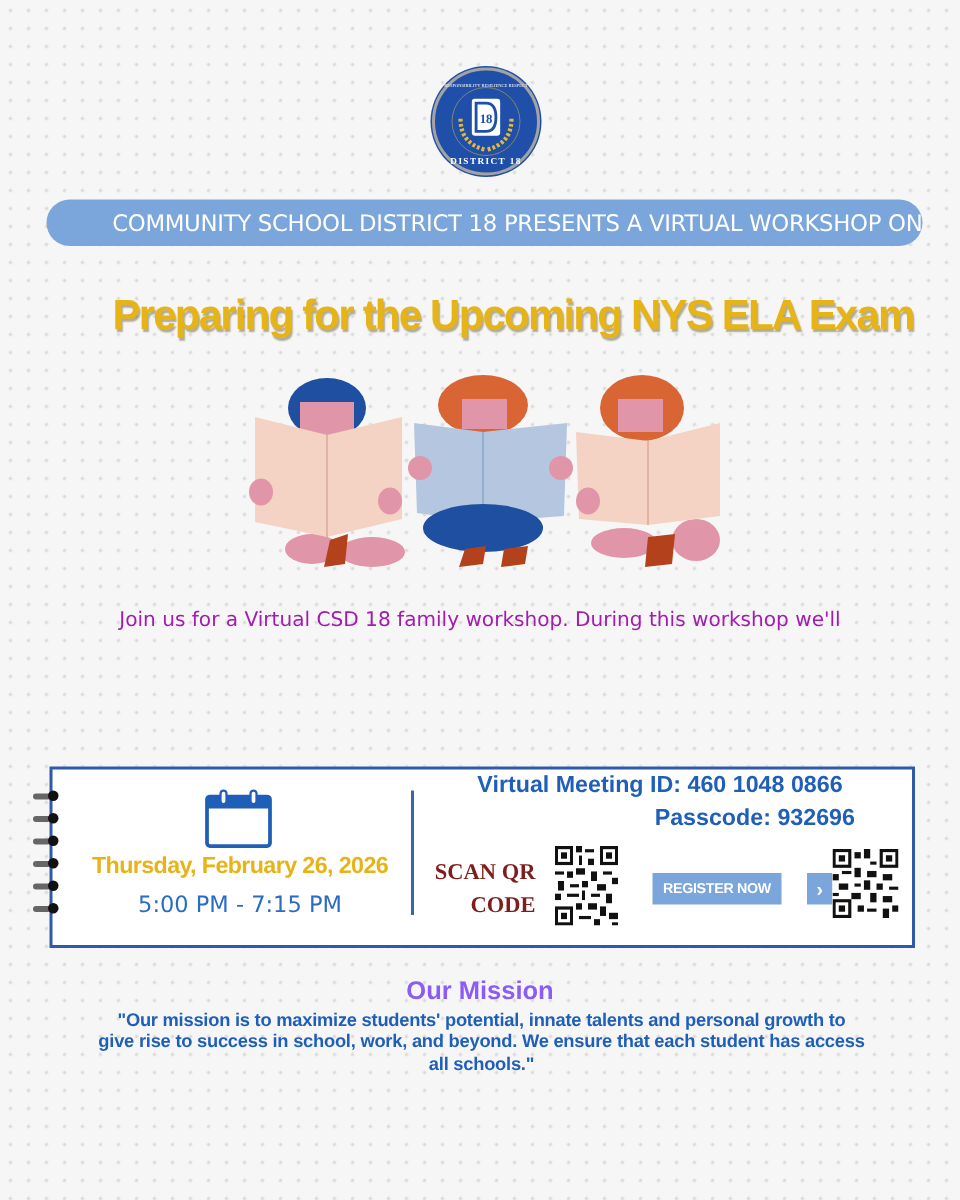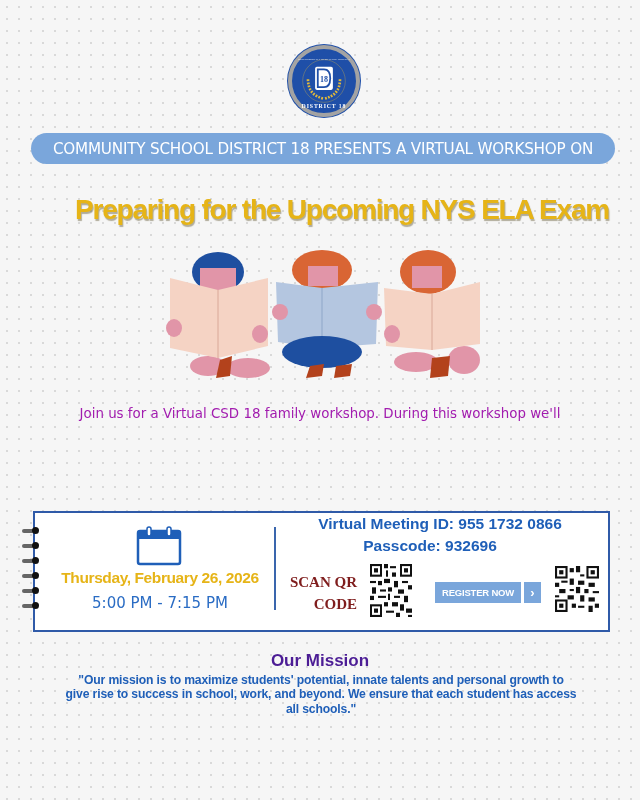--- a/index.html
+++ b/index.html
@@ -10,32 +10,32 @@
     font-family: "DejaVu Sans", sans-serif;
     background-image:
       radial-gradient(circle, #d9d9d9 0.9px, transparent 1.3px);
     background-size: 12px 12px;
     background-position: 1px 1px;
   }
   
   .logo {
     position: absolute; left: 288px; top: 45px; width: 72px; height: 72px;
     border-radius: 50%; background: #1f4fa8;
-    border: 4px solid #a3a3a3;
+    border: 2px solid #a3a3a3;
     box-shadow: 0 0 0 1px #1f4fa8;
   }
   .logo svg { width: 100%; height: 100%; display: block; }
 
   
   .banner {
     position: absolute; left: 31px; top: 133px; width: 584px; height: 31px;
     background: #7aa6db; border-radius: 16px;
     color: #ffffff; font-family: "DejaVu Sans", sans-serif;
     font-size: 15.2px; letter-spacing: -0.2px;
-    display: flex; align-items: center; justify-content: center;
+    display: flex; align-items: center; justify-content: flex-end;
     white-space: nowrap;
   }
 
   
   .title {
     position: absolute; left: 0; top: 194px; width: 640px; text-align: center;
     color: #e6b417; font-family: "Liberation Sans", sans-serif; font-weight: 700;
     font-size: 28px; letter-spacing: -1.2px;
     text-shadow: 1px 2px 1px rgba(90,80,40,0.45);
     white-space: nowrap;
@@ -74,49 +74,49 @@
     white-space: nowrap;
   }
   .divider { position: absolute; left: 274px; top: 527px; width: 2px; height: 83px; background: #3a66ad; }
 
   .meeting-id, .passcode {
     position: absolute; left: 280px; width: 320px; text-align: center;
     color: #1f5fb8; font-family: "Liberation Sans", sans-serif; font-weight: 700;
     font-size: 15.5px; white-space: nowrap;
   }
   .meeting-id { top: 515px; }
-  .passcode { top: 537px; left: 290px; width: 280px; }
+  .passcode { top: 537px; left: 290px; width: 280px; text-align: right; }
 
   .scan {
     position: absolute; left: 287px; top: 571px; width: 70px; text-align: right;
     color: #7f1d1d; font-family: Liberation Serif, serif; font-weight: 700;
     font-size: 15px; line-height: 22px;
   }
   .qr { position: absolute; background: #fff; }
   .qr svg { width: 100%; height: 100%; display: block; }
   .qr-1 { left: 370px; top: 564px; width: 42px; height: 53px; }
   .qr-2 { left: 555px; top: 566px; width: 44px; height: 46px; }
 
   .register {
-    position: absolute; left: 435px; top: 582px; height: 21px; display: flex; gap: 3px;
+    position: absolute; left: 435px; top: 582px; height: 21px; display: flex; gap: 17px;
   }
   .register .label {
     background: #7aa6db; color: #fff; font-family: "Liberation Sans", sans-serif;
     font-weight: 700; font-size: 9.5px; height: 21px; width: 86px;
     display: flex; align-items: center; justify-content: center; letter-spacing: -0.2px;
   }
   .register .arrow {
     background: #7aa6db; color: #fff; width: 17px; height: 21px;
     display: flex; align-items: center; justify-content: center;
     font-family: "Liberation Sans", sans-serif; font-weight: 700; font-size: 13px;
   }
 
   .mission-title {
     position: absolute; left: 0; top: 651px; width: 640px; text-align: center;
-    color: #4c1d95; font-family: "Liberation Sans", sans-serif; font-weight: 700;
+    color: #8b5cf6; font-family: "Liberation Sans", sans-serif; font-weight: 700;
     font-size: 17px;
   }
   .mission-text {
     position: absolute; left: 30px; top: 673px; width: 582px; text-align: center;
     color: #1f5fb8; font-family: "Liberation Sans", sans-serif; font-weight: 700;
     font-size: 12.2px; line-height: 14.3px; letter-spacing: -0.15px;
   }
 </style>
 </head>
 <body>
@@ -219,21 +219,21 @@
     <rect x="2" y="5" width="42" height="33" rx="2" fill="#ffffff" stroke="#1f5fb8" stroke-width="2.5"></rect>
     <rect x="2" y="5" width="42" height="8" fill="#1f5fb8"></rect>
     <rect x="11" y="1" width="4" height="9" rx="2" fill="#ffffff" stroke="#1f5fb8" stroke-width="1.5"></rect>
     <rect x="31" y="1" width="4" height="9" rx="2" fill="#ffffff" stroke="#1f5fb8" stroke-width="1.5"></rect>
   </svg>
 </div>
 <div class="date">Thursday, February 26, 2026</div>
 <div class="time">5:00 PM - 7:15 PM</div>
 <div class="divider"></div>
 
-<div class="meeting-id">Virtual Meeting ID: 955 1732 0866</div>
+<div class="meeting-id">Virtual Meeting ID: 460 1048 0866</div>
 <div class="passcode">Passcode: 932696</div>
 
 <div class="scan">
   <div>SCAN QR</div>
   <div>CODE</div>
 </div>
 
 <div class="qr qr-1">
   <svg viewBox="0 0 21 25" preserveAspectRatio="none">
     <rect x="0" y="0" width="21" height="25" fill="#fff"></rect>

